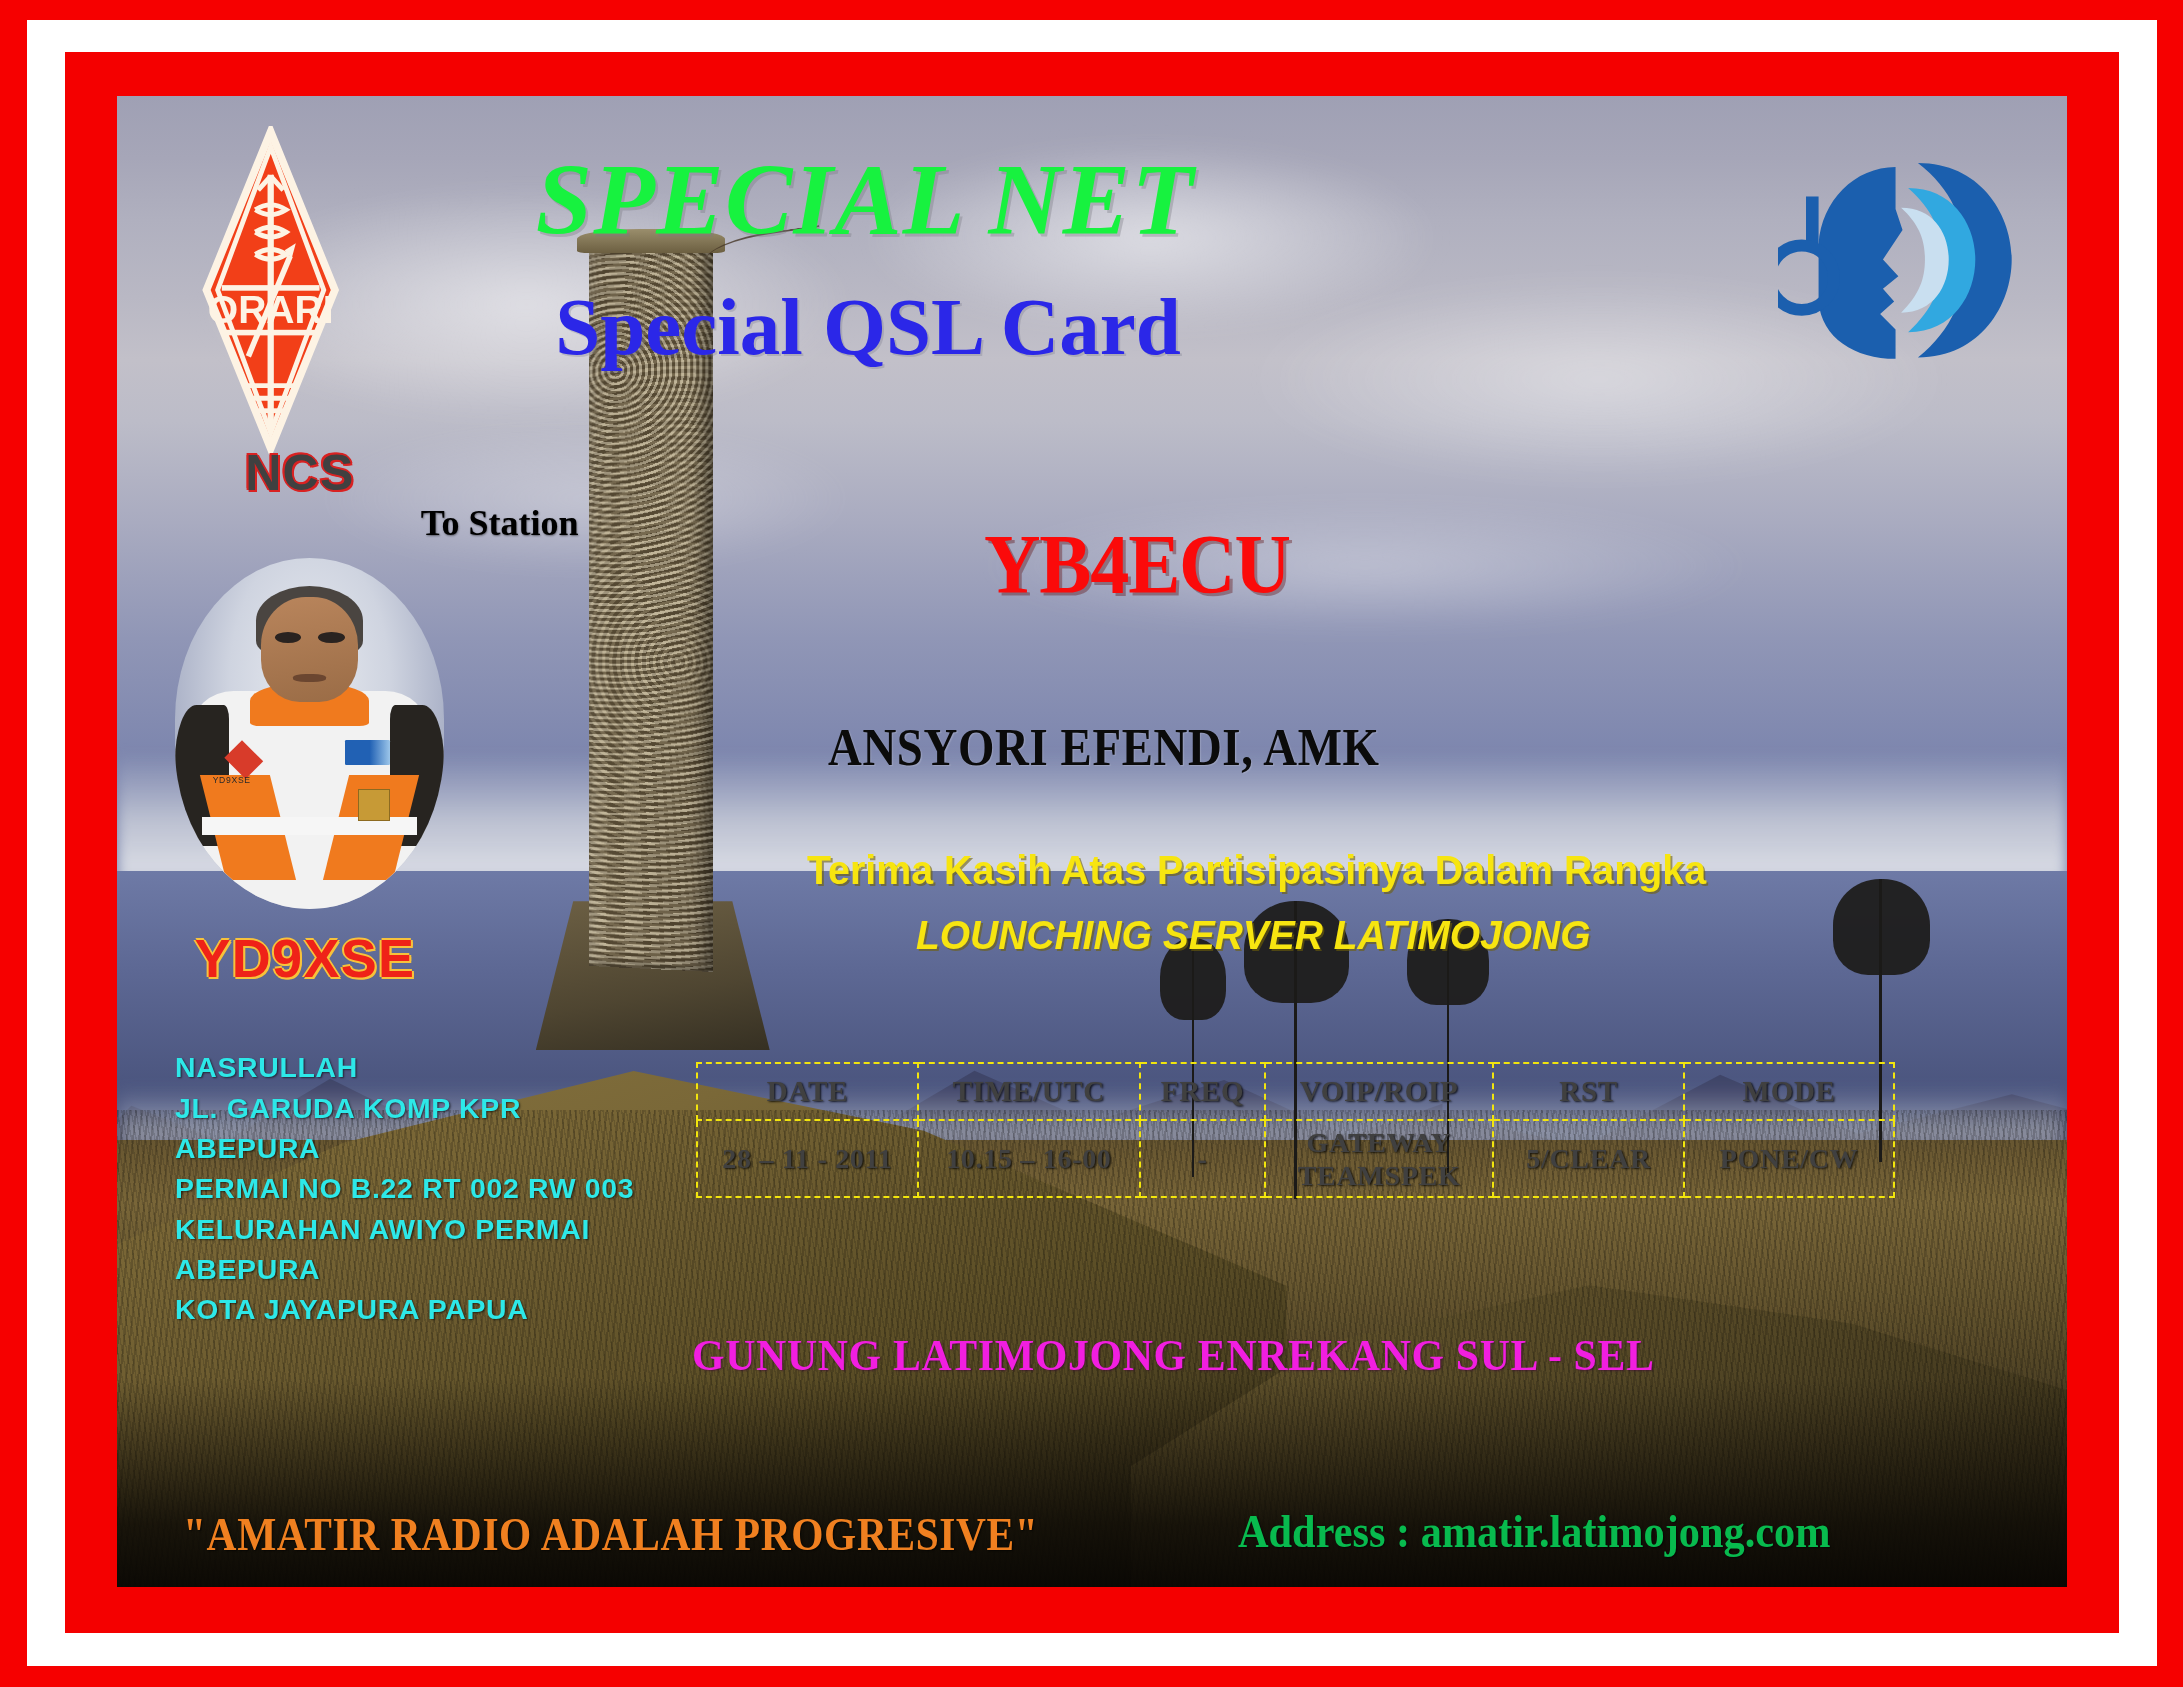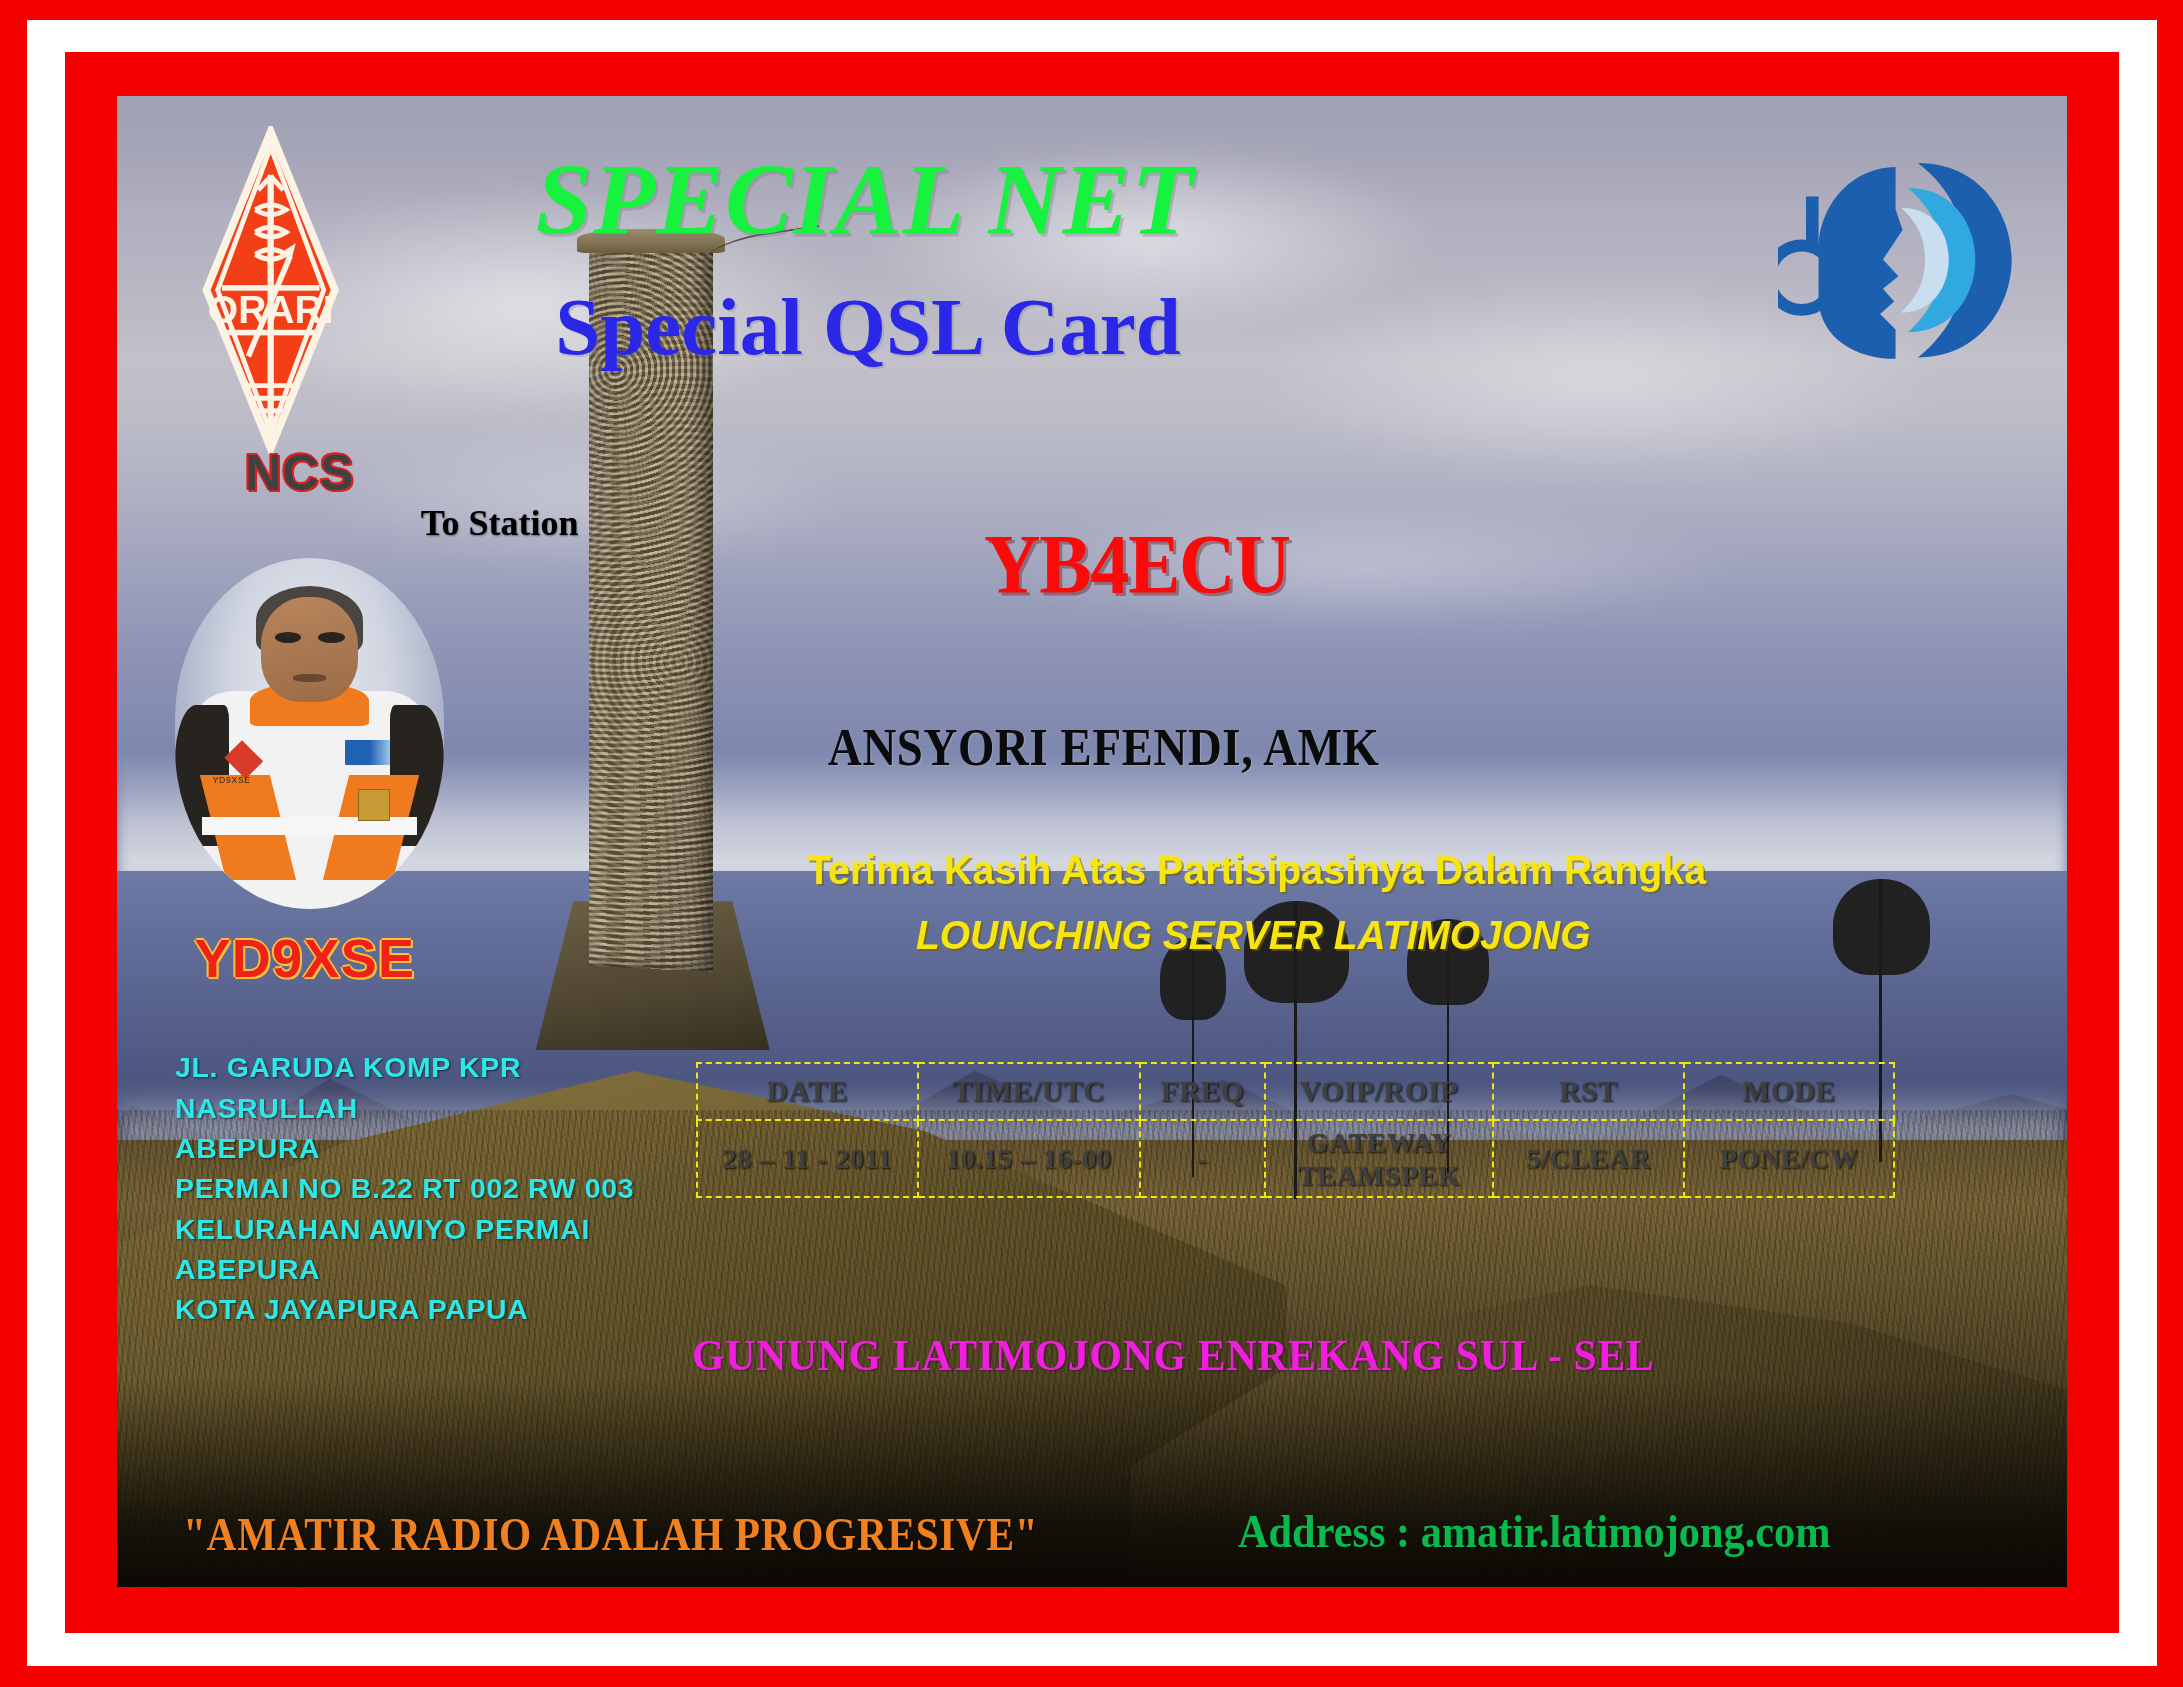--- a/index.html
+++ b/index.html
@@ -470,22 +470,22 @@
         <div class="t-thanks">Terima Kasih Atas Partisipasinya Dalam Rangka</div>
 
         <div class="t-lounching">LOUNCHING SERVER LATIMOJONG</div>
 
 
         <div class="t-ncs">NCS</div>
 
         <div class="t-yd9xse">YD9XSE</div>
 
         <div class="addr-block">
+          <div>NASRULLAH</div>
           <div>JL. GARUDA KOMP KPR</div>
-          <div>NASRULLAH</div>
           <div>ABEPURA</div>
           <div>PERMAI NO B.22 RT 002 RW 003</div>
           <div>KELURAHAN AWIYO PERMAI</div>
           <div>ABEPURA</div>
           <div>KOTA JAYAPURA PAPUA</div>
         </div>
 
         <table class="qso-table">
           <colgroup>
             <col class="col-date">

